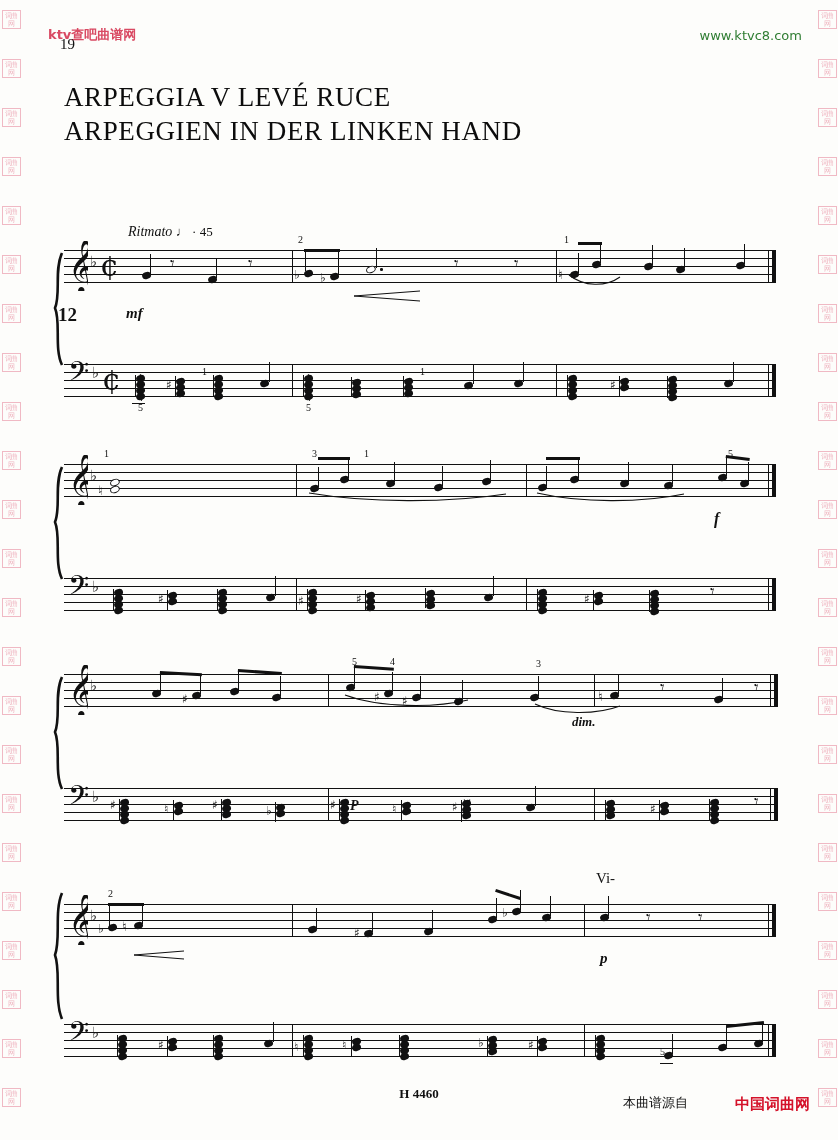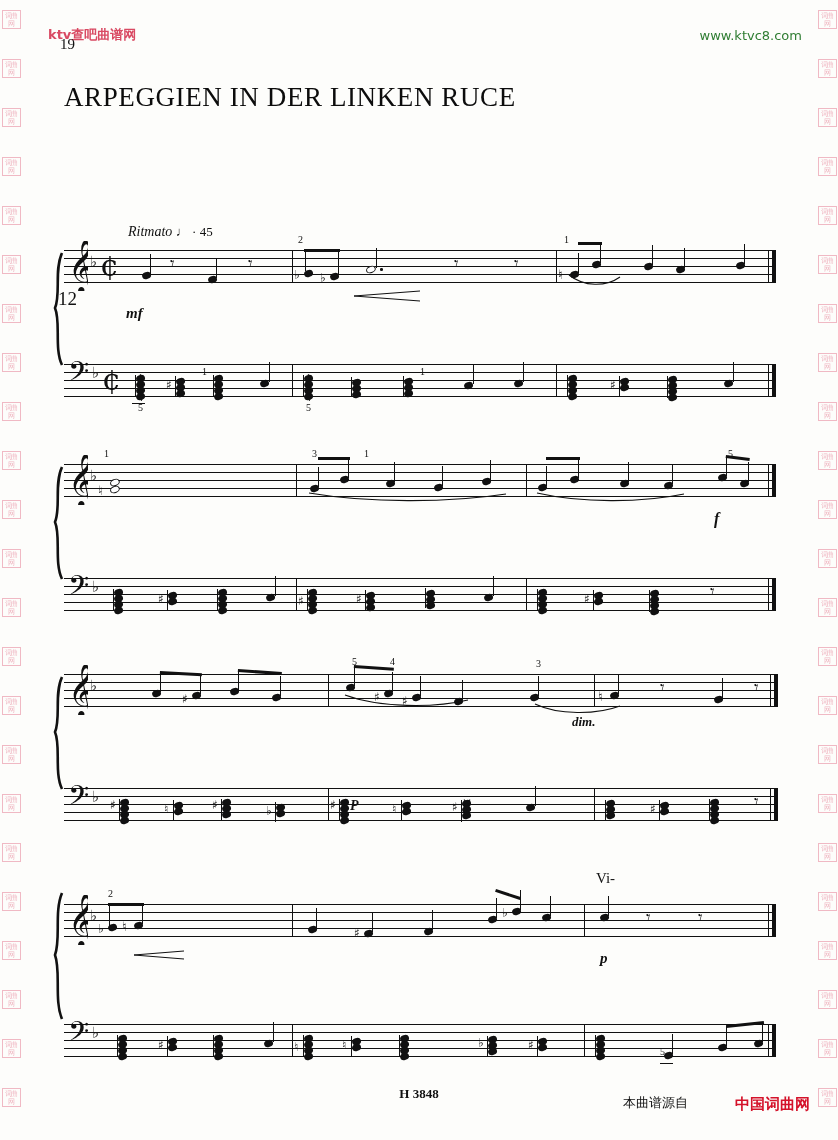--- a/index.html
+++ b/index.html
@@ -64,22 +64,22 @@
     line-height:34px;
     font-family:"Liberation Serif", serif;
   }
   .tempo{
     position:absolute;left:128px;top:224px;
     font-size:14px;font-style:italic;color:#111;
     font-family:"Liberation Serif", serif;
   }
   .tempo .metro{font-style:normal;font-size:13px;}
   .sysnum{
-    position:absolute;left:58px;top:288px;
-    font-size:19px;font-weight:normal;color:#111;
+    position:absolute;left:58px;top:304px;
+    font-size:19px;font-weight:bold;color:#111;
   }
   
   .system{position:absolute;left:64px;width:710px;}
   .staff{position:relative;height:34px;}
   .staff .line{
     position:absolute;left:0;right:0;height:1px;background:#111;
   }
   .brace{
     position:absolute;left:-14px;width:14px;
     font-size:0;
@@ -180,21 +180,22 @@
     <div class="wm-box">词曲网</div>
     <div class="wm-box">词曲网</div>
     <div class="wm-box">词曲网</div>
   </div>
 
   <div class="hdr-left">ktv查吧曲谱网</div>
   <div class="hdr-right">www.ktvc8.com</div>
   <div class="pagenum">19</div>
 
   <div class="titles">
-    <div>ARPEGGIEN IN DER LINKEN RUCE</div>
+    <div>ARPEGGIA V LEVÉ RUCE</div>
+    <div>ARPEGGIEN IN DER LINKEN HAND</div>
   </div>
 
   <div class="tempo">
     <span>Ritmato</span>
     <span class="metro">♩ · 45</span>
   </div>
 
   <div class="sysnum">12</div>
 
   <div class="system" style="top:248px;">
@@ -757,17 +758,17 @@
       <div class="stem" style="left:662px;top:4px;height:20px;"></div>
       <div class="stem" style="left:698px;top:0px;height:20px;"></div>
       <div class="beam" style="left:662px;top:3px;width:38px;transform:rotate(-6deg);transform-origin:left top;"></div>
       <div class="endbar" style="left:704px;top:2px;height:33px;"></div>
       <div class="endbar thick" style="left:708px;top:2px;height:33px;"></div>
     </div>
     <div class="dyn" style="left:536px;top:62px;font-size:15px;">p</div>
     <div class="fingering" style="left:596px;top:158px;">5</div>
   </div>
 
-  <div class="footer-code">H 3848</div>
+  <div class="footer-code">H 4460</div>
   <div class="footer-src">本曲谱源自</div>
   <div class="footer-brand">中国词曲网</div>
 
 </div>
 
 </body></html>

